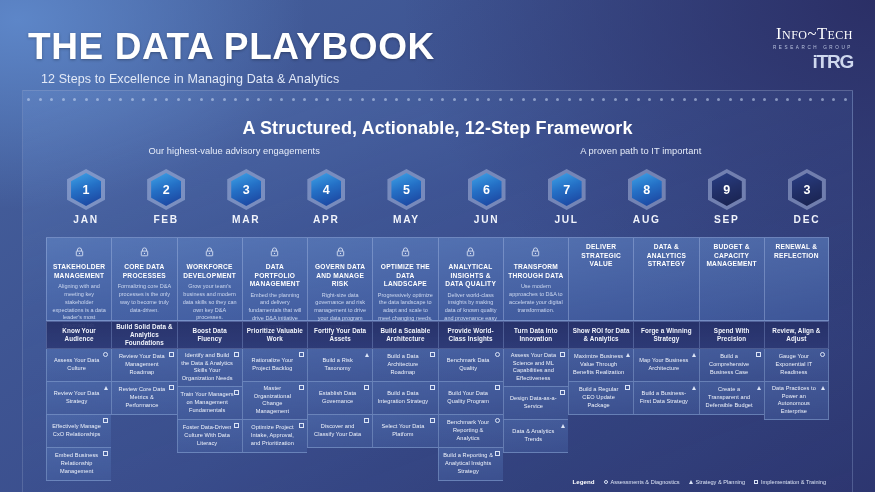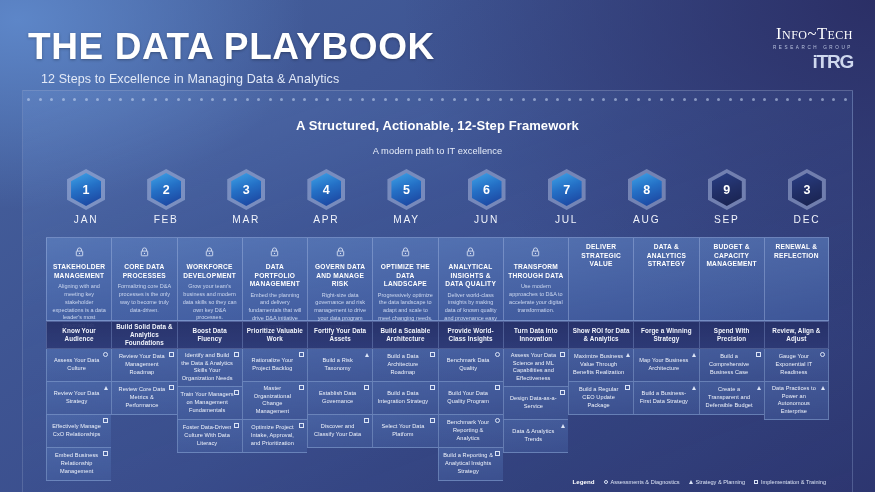--- a/index.html
+++ b/index.html
@@ -55,21 +55,21 @@
     border-top: 1px solid rgba(190,208,240,.30);
     border-left: 1px solid rgba(190,208,240,.22);
     border-right: 1px solid rgba(190,208,240,.22);
   }
   .perf-row { position: absolute; left: 0; right: 0; top: 4px; height: 9px;
     display: flex; justify-content: space-around; align-items: center; }
   .perf-dot { width: 3px; height: 3px; border-radius: 50%; background: rgba(206,220,245,.55); }
 
   .tagline {
     position: absolute; left: 0; right: 0; top: 27px; text-align: center;
-    font-size: 13px; font-weight: bold; color: #fff; letter-spacing: .1px;
+    font-size: 18px; font-weight: bold; color: #fff; letter-spacing: .1px;
   }
   .benefits {
     position: absolute; left: 8px; right: 8px; top: 55px;
     display: flex; justify-content: space-between;
   }
   .benefit { font-size: 9.3px; color: #e6ecf9; flex: 1; text-align: center; letter-spacing: .05px; }
 
   
   .months {
     position: absolute; left: 23px; right: 5px; top: 78px; height: 62px;
@@ -83,21 +83,21 @@
   }
   .hex-outer { background: rgba(197,212,242,.42); }
   .hex-inner {
     left: 4px; top: 4px; width: 30px; height: 33px;
     display: flex; align-items: center; justify-content: center;
     font-size: 12.5px; font-weight: bold; color: #fff;
   }
   .hex-inner.bright { background: linear-gradient(160deg, #3fa4e8 0%, #2470c6 45%, #1b3f9a 100%); }
   .hex-inner.dark   { background: linear-gradient(160deg, #2a3f86 0%, #212f67 50%, #18214d 100%); }
   .month-label {
-    margin-top: 4px; font-size: 10.2px; font-weight: normal;
+    margin-top: 4px; font-size: 10.2px; font-weight: bold;
     letter-spacing: 1.7px; color: #f0f3fb;
   }
 
   
   .grid {
     position: absolute; left: 23px; top: 146px; right: 23px; bottom: 0;
     display: flex;
   }
   .col { flex: 1; display: flex; flex-direction: column; min-width: 0; }
 
@@ -262,21 +262,22 @@
         <span class="perf-dot"></span>
         <span class="perf-dot"></span>
         <span class="perf-dot"></span>
         <span class="perf-dot"></span>
         <span class="perf-dot"></span>
       </div>
 
     <div class="tagline">A Structured, Actionable, 12-Step Framework</div>
 
     <div class="benefits" id="benefits">
-        <div class="benefit">A modern path to IT excellence</div>
+        <div class="benefit">Our highest-value advisory engagements</div>
+        <div class="benefit">A proven path to IT important</div>
       </div>
 
     <div class="months" id="months">
         <div class="month">
           <div class="hexwrap">
             <div class="hex-outer"></div>
             <div class="hex-inner bright">1</div>
           </div>
           <div class="month-label">JAN</div>
         </div>

